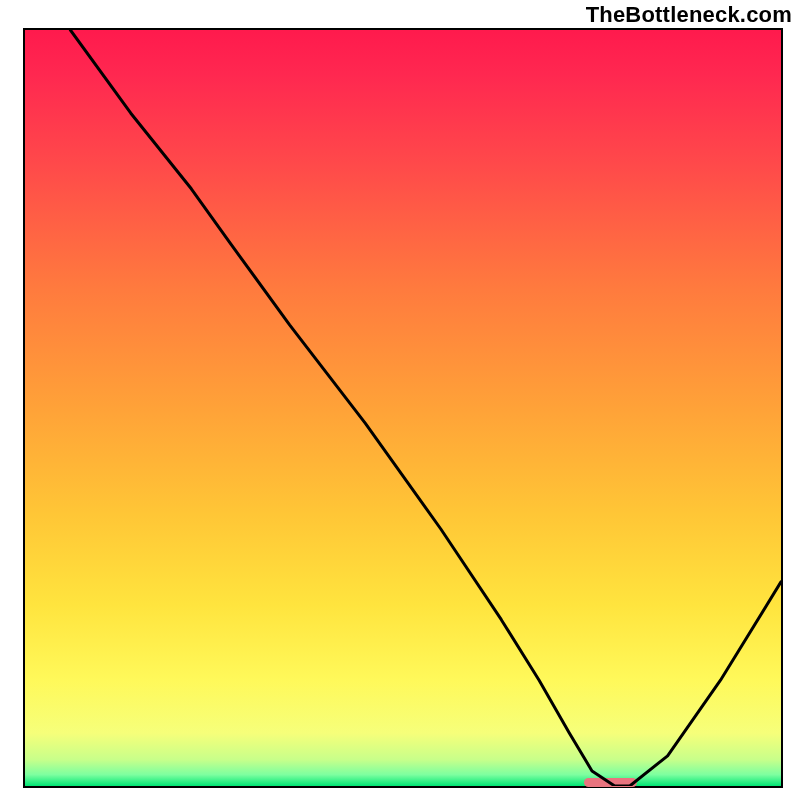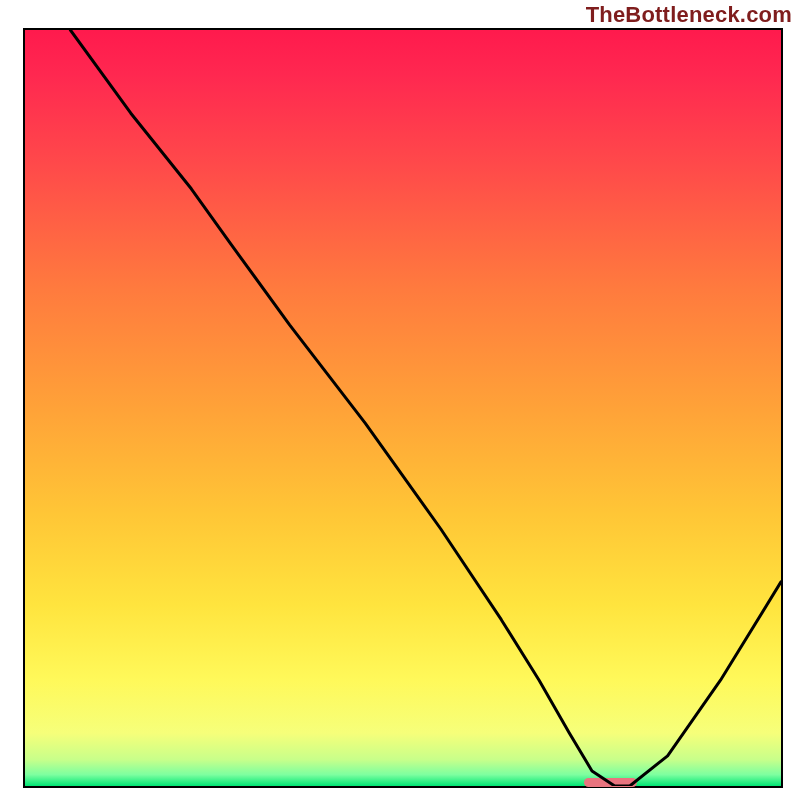--- a/index.html
+++ b/index.html
@@ -15,21 +15,21 @@
     position: relative;
     width: 800px;
     height: 800px;
   }
   .watermark {
     position: absolute;
     top: 2px;
     right: 8px;
     font-size: 22px;
     font-weight: 600;
-    color: #7f1d1d;
+    color: #000000;
     letter-spacing: 0.2px;
   }
   .plot {
     position: absolute;
     left: 23px;
     top: 28px;
     width: 760px;
     height: 760px;
     border: 2px solid #000;
     box-sizing: border-box;

